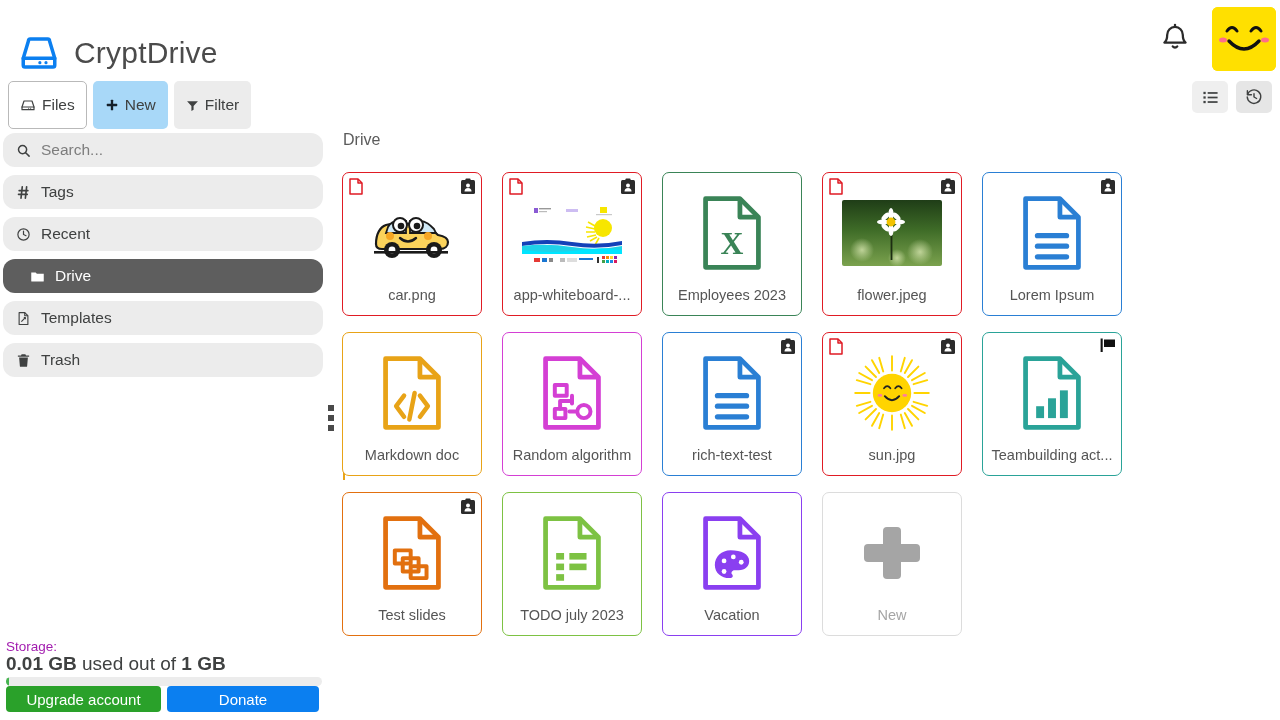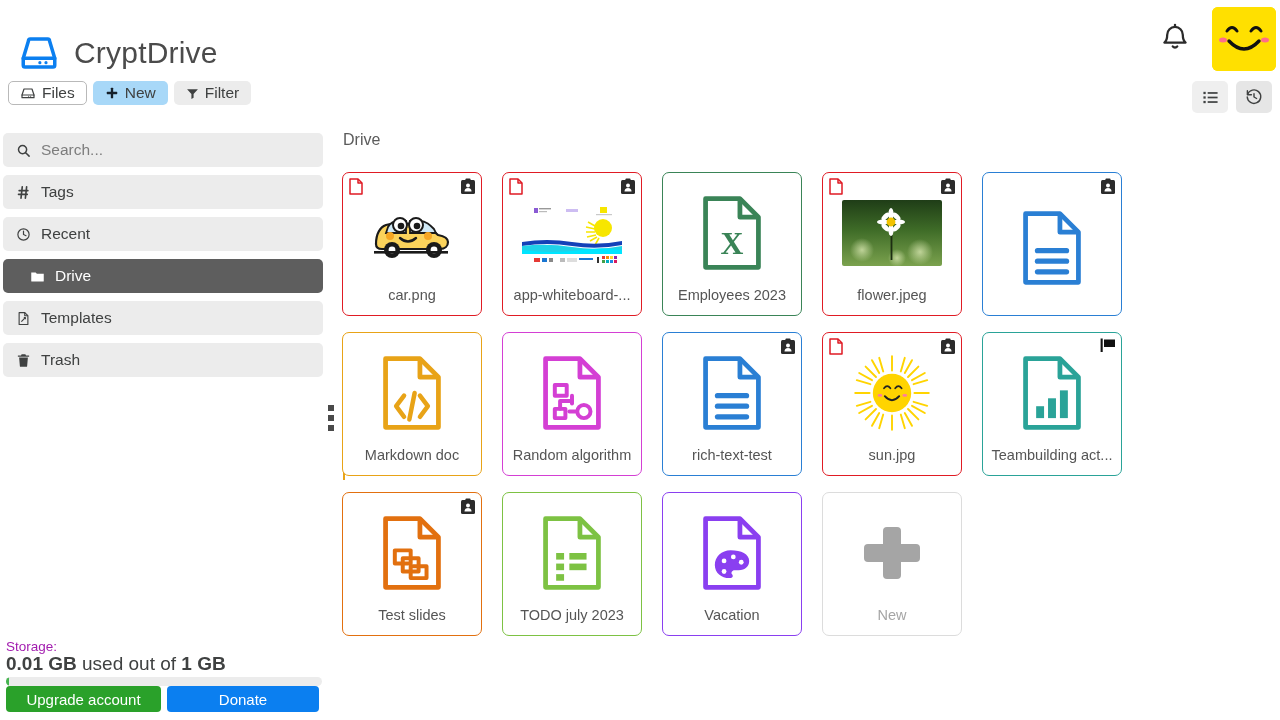--- a/index.html
+++ b/index.html
@@ -20,39 +20,39 @@
 
   .bell { position: absolute; right: 88px; top: 22px; width: 34px; height: 34px; cursor: pointer; }
   .avatar {
     position: absolute; right: 4px; top: 7px; width: 64px; height: 64px;
     background: #FFE000; border-radius: 6px; cursor: pointer; overflow: hidden;
   }
 
   
   .toolbar { position: absolute; left: 8px; top: 81px; display: flex; gap: 6px; align-items: center; }
   .tbtn {
-    height: 24px; display: inline-flex; align-items: center; gap: 6px;
+    height: 48px; display: inline-flex; align-items: center; gap: 6px;
     padding: 0 11px; border-radius: 5px; font-size: 15.5px; cursor: pointer;
     color: #3f4141; background: #ececec; border: 1px solid transparent; white-space: nowrap;
   }
   .tbtn.outline { background: #ffffff; border: 1px solid #b9b9b9; }
   .tbtn.primary { background: #A8D8F8; }
   .tbtn svg { display: block; }
 
   .viewbtns { position: absolute; right: 8px; top: 81px; display: flex; gap: 8px; }
   .vbtn {
     width: 36px; height: 32px; border-radius: 5px; background: #efefef;
     display: flex; align-items: center; justify-content: center; cursor: pointer;
   }
   .vbtn.alt { background: #e6e6e6; }
 
   
   .sidebar { position: absolute; left: 0; top: 133px; width: 326px; height: 587px; }
   .side-item {
-    position: relative; margin: 0 3px 8px 3px; height: 34px; border-radius: 5px;
+    position: relative; margin: 0 3px 8px 3px; height: 34px; border-radius: 12px;
     background: #ececec; display: flex; align-items: center; gap: 9px;
     padding: 0 12px; font-size: 15.5px; color: #3f4141; cursor: pointer;
   }
   .side-item.search { margin-bottom: 8px; }
   .side-item.active { background: #5e5e5e; color: #ffffff; padding-left: 26px; }
   .side-item.gap-top { margin-top: 8px; }
   .side-item .lbl { line-height: 1; }
   .side-item.search .lbl { color: #7d7d7d; }
   .side-icon { width: 17px; height: 17px; display: flex; align-items: center; justify-content: center; flex: 0 0 17px; }
 
@@ -453,20 +453,21 @@
             <svg width="64" height="74" viewBox="0 0 48 56" fill="none" stroke="#2a7fd4" stroke-width="3.6" stroke-linejoin="round">
               <path d="M4 2h26l14 14v38H4z"></path>
                 <path d="M30 2v14h14"></path>
               <g stroke-width="4" stroke-linecap="round">
                   <path d="M13 30h22"></path>
                   <path d="M13 38h22"></path>
                   <path d="M13 46h22"></path>
                 </g>
             </svg>
           </div>
+          <div class="tile-name">Lorem Ipsum</div>
         </div>
       </div>
 
       <div class="row">
 
         <div class="tile" style="border-color:#e8a317">
           <div class="tile-thumb">
             <svg width="64" height="74" viewBox="0 0 48 56" fill="none" stroke="#e8a317" stroke-width="3.6" stroke-linejoin="round">
               <path d="M4 2h26l14 14v38H4z"></path>
                 <path d="M30 2v14h14"></path>

